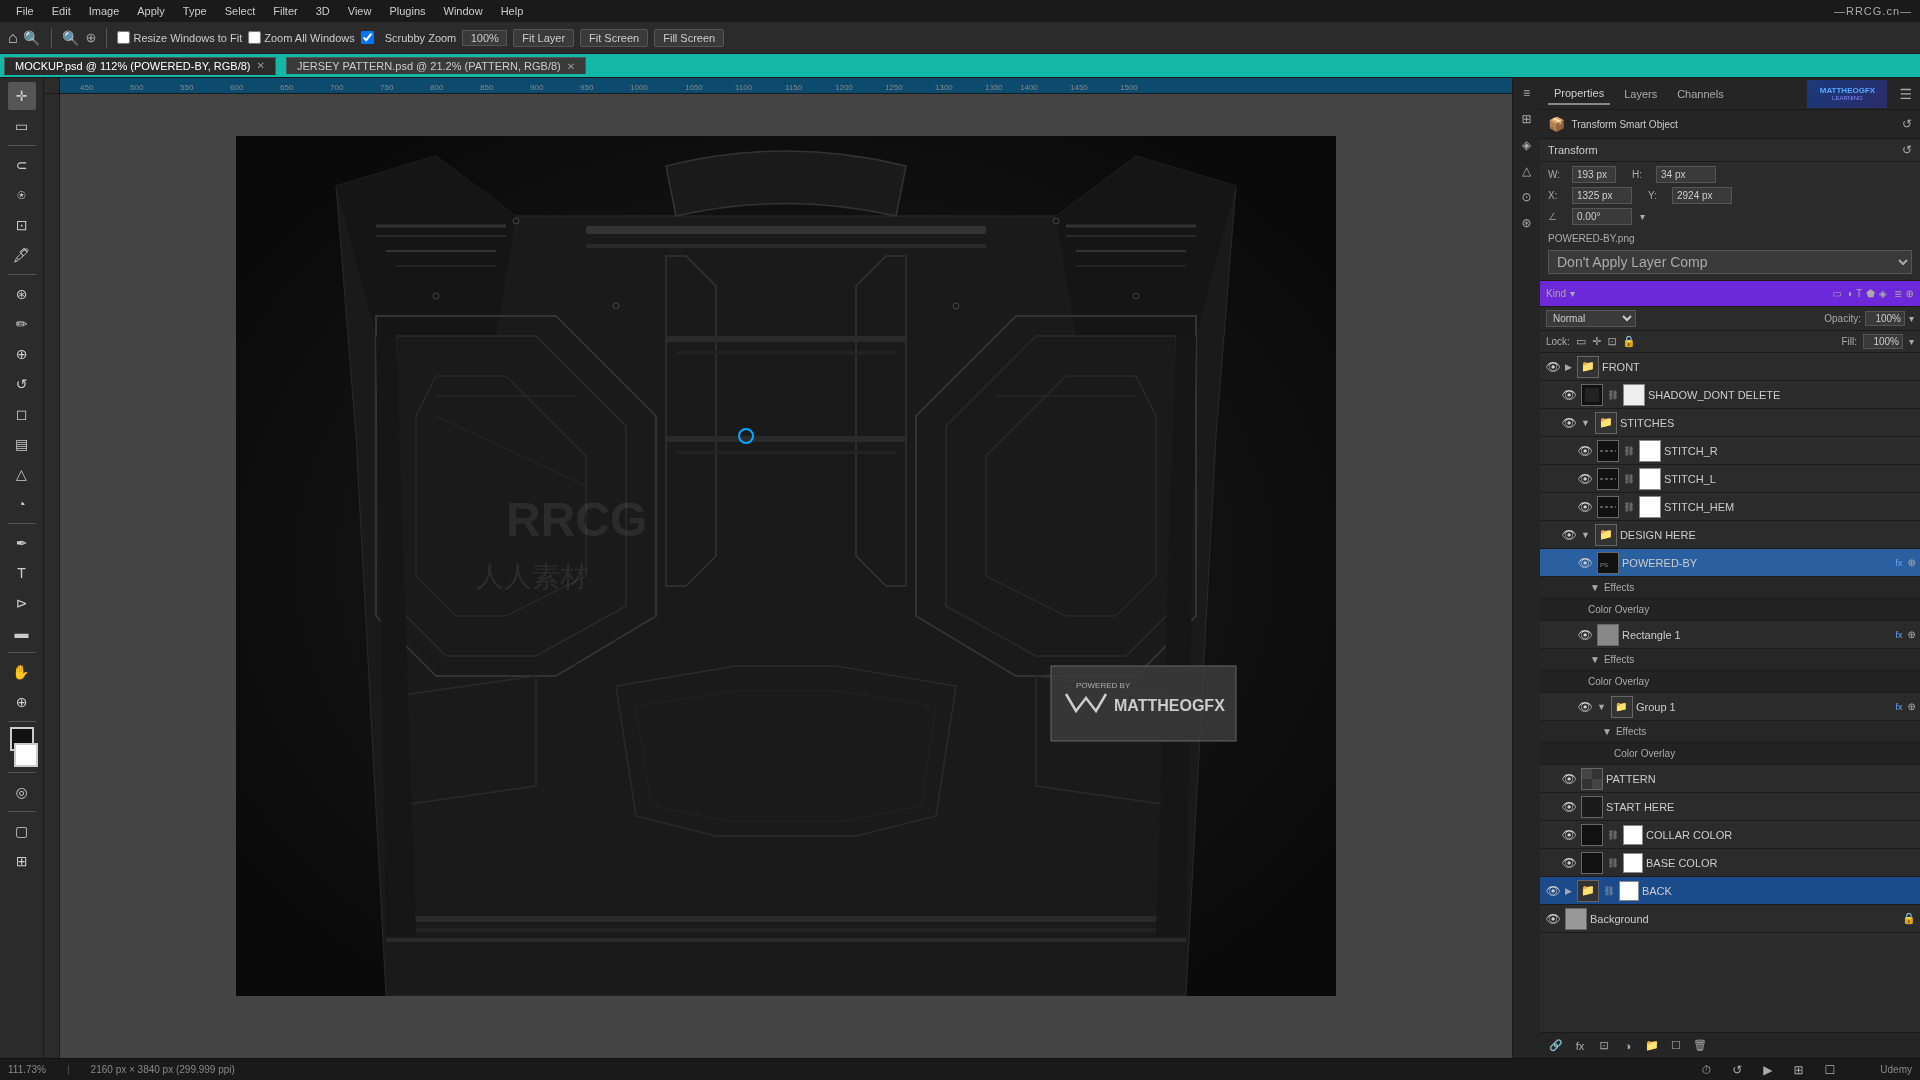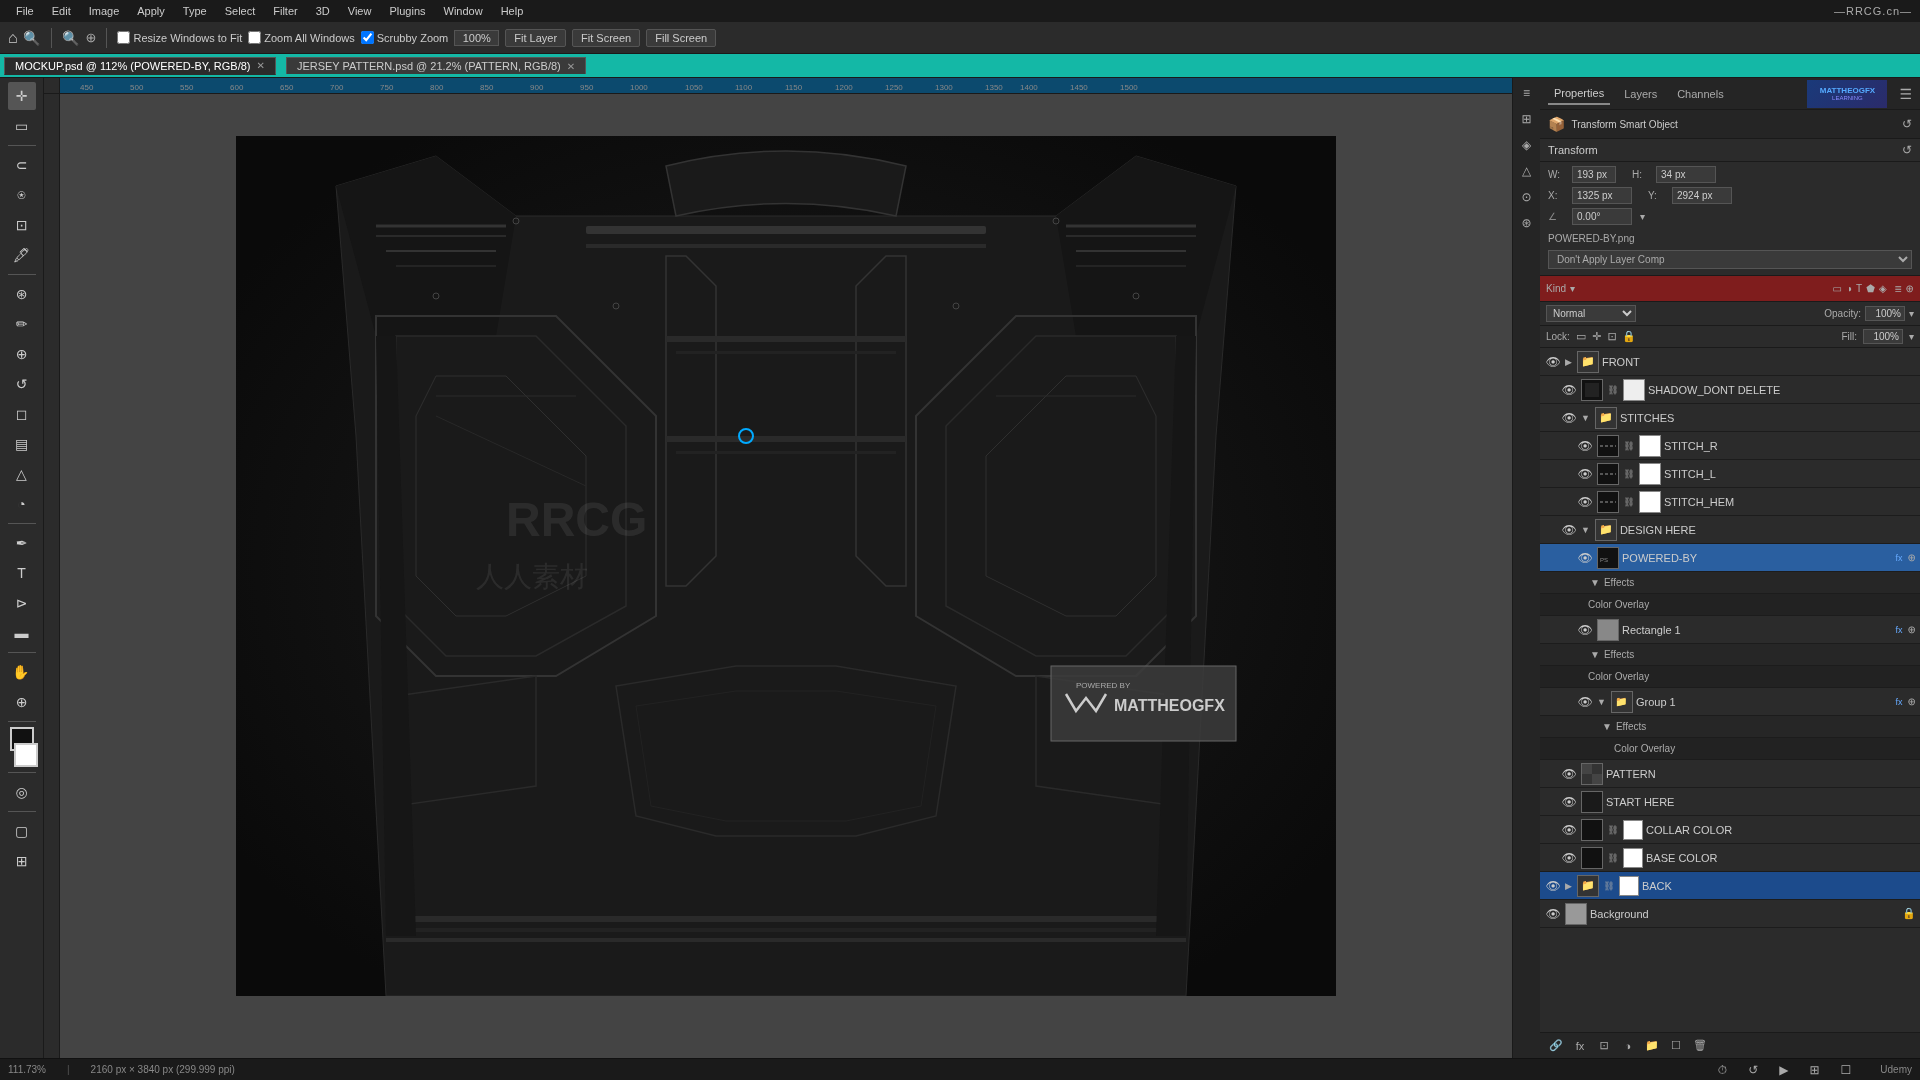--- a/index.html
+++ b/index.html
@@ -110,21 +110,21 @@
   <div style="font-size:13px; color:#aaa;">⊕</div>
   <div class="toolbar-sep"></div>
   <label style="display:flex;align-items:center;gap:3px;">
     <input type="checkbox" style="">
     <span>Resize Windows to Fit</span>
   </label>
   <label style="display:flex;align-items:center;gap:3px;">
     <input type="checkbox" style="">
     <span>Zoom All Windows</span>
   </label>
-  <label style="display:flex;align-items:center;gap:3px;">
+  <label style="display:flex;align-items:center;gap:11px;">
     <input type="checkbox" checked="" style="">
     <span>Scrubby Zoom</span>
   </label>
   <input type="text" class="zoom-input" value="100%" style="">
   <button class="toolbar-btn">Fit Layer</button>
   <button class="toolbar-btn">Fit Screen</button>
   <button class="toolbar-btn">Fill Screen</button>
 </div>
 
 <div id="tabs">
@@ -372,30 +372,30 @@
           </div>
           <div style="display:flex;gap:8px;align-items:center;margin-bottom:4px;">
             <span style="font-size:10px;color:#888;width:16px;">∠</span>
             <input type="text" style="width: 60px; background: rgb(58, 58, 58); border: 1px solid rgb(85, 85, 85); color: rgb(204, 204, 204); font-size: 10px; padding: 2px 4px;" value="0.00°">
             <div style="font-size:10px;color:#aaa;cursor:pointer;">▾</div>
           </div>
         </div>
 
         <div style="padding:2px 8px 4px 8px;font-size:10px;color:#aaa;">POWERED-BY.png</div>
         <div style="padding:2px 8px 6px 8px;">
-          <select style="width:100%;background:#3a3a3a;border:1px solid #555;color:#aaa;font-size:10px;padding:2px 4px;">
+          <select style="width:100%;background:#3a3a3a;border:1px solid #555;color:#aaa;font-size:14px;padding:2px 4px;">
             <option>Don't Apply Layer Comp</option>
           </select>
         </div>
 
       </div>
 
       <div style="display:flex;flex-direction:column;flex:1;overflow:hidden;">
 
-        <div style="display:flex;align-items:center;height:26px;padding:0 6px;gap:4px;background:#7f1d1d;border-bottom:1px solid #1a1a1a;">
+        <div style="display:flex;align-items:center;height:26px;padding:0 6px;gap:4px;background:#6d28d9;border-bottom:1px solid #1a1a1a;">
           <span style="font-size:10px;color:#aaa;">Kind</span>
           <span style="font-size:10px;color:#aaa;cursor:pointer;">▾</span>
           <div style="flex:1;"></div>
           <div style="font-size:10px;color:#aaa;cursor:pointer;">▭</div>
           <div style="font-size:10px;color:#aaa;cursor:pointer;">◑</div>
           <div style="font-size:10px;color:#aaa;cursor:pointer;">T</div>
           <div style="font-size:10px;color:#aaa;cursor:pointer;">⬟</div>
           <div style="font-size:10px;color:#aaa;cursor:pointer;">◈</div>
           <div style="font-size:12px;color:#aaa;cursor:pointer;margin-left:4px;">≡</div>
           <div style="font-size:10px;color:#aaa;cursor:pointer;">⊕</div>
@@ -684,14 +684,14 @@
   <span>111.73%</span>
   <span style="color:#555;">|</span>
   <span>2160 px × 3840 px (299.999 ppi)</span>
   <div style="flex:1;"></div>
 
   <div style="font-size:12px;color:#aaa;cursor:pointer;">⏱</div>
   <div style="font-size:12px;color:#aaa;cursor:pointer;">↺</div>
   <div style="font-size:12px;color:#aaa;cursor:pointer;">▶</div>
   <div style="font-size:12px;color:#aaa;cursor:pointer;">⊞</div>
   <div style="font-size:12px;color:#aaa;cursor:pointer;">☐</div>
-  <span style="font-size:10px;color:#888;margin-left:8px;">Udemy</span>
+  <span style="font-size:10px;color:#888;margin-left:24px;">Udemy</span>
 </div>
 
 </body></html>

